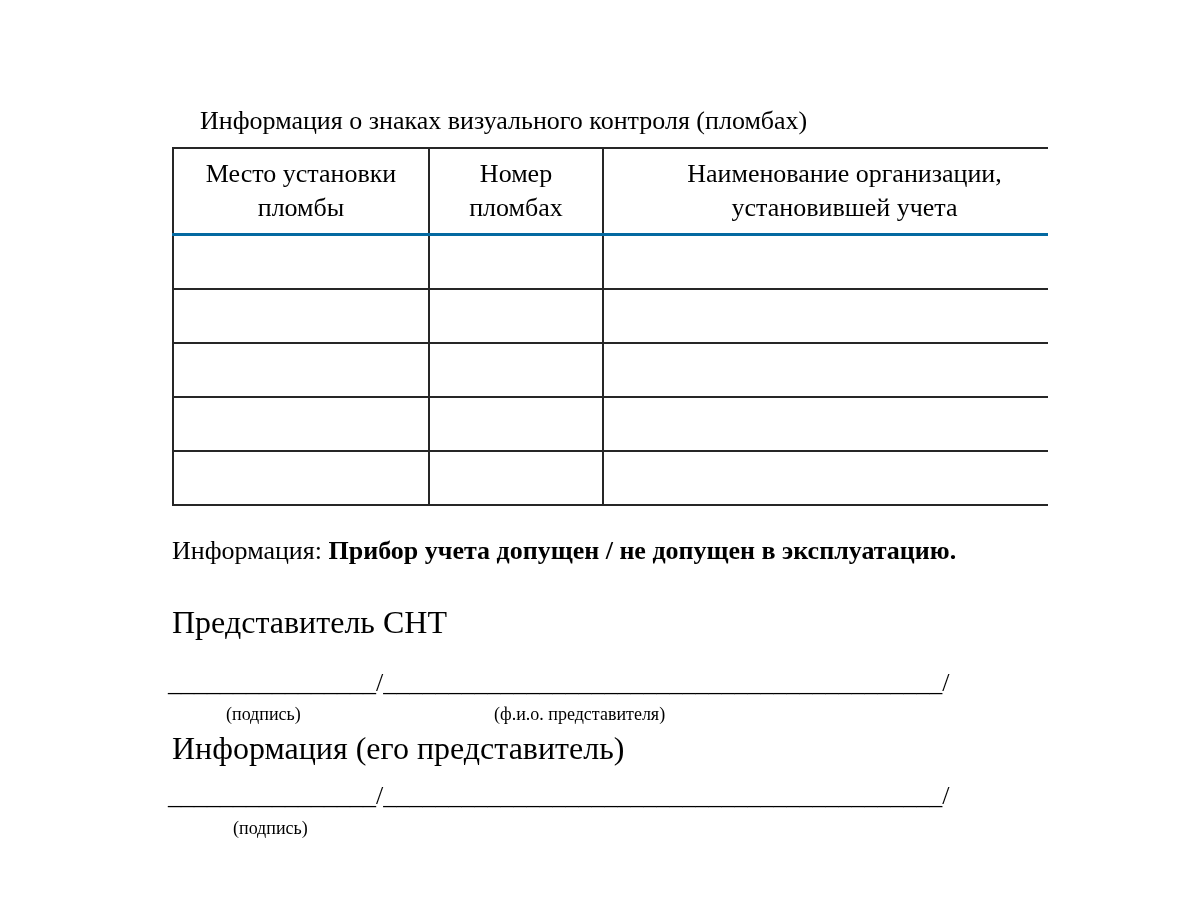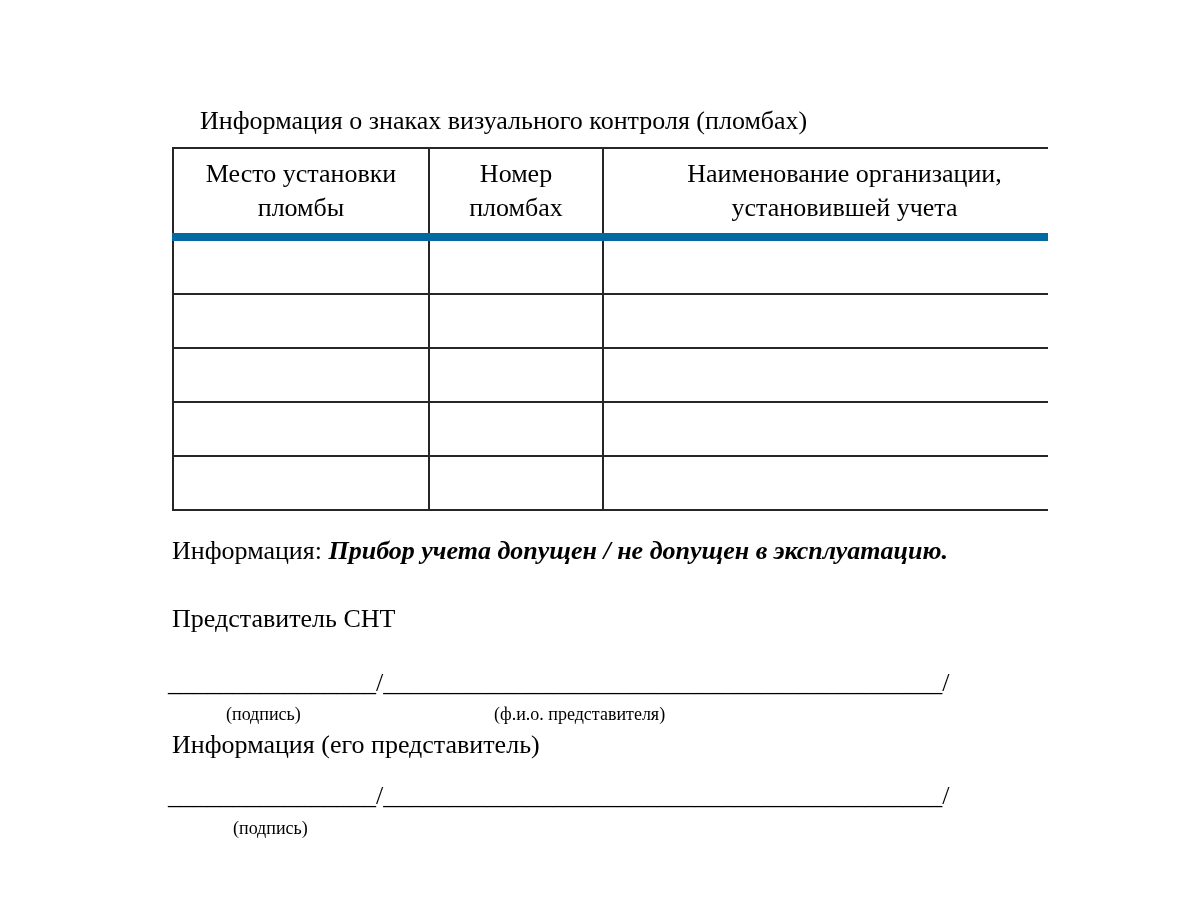--- a/index.html
+++ b/index.html
@@ -36,40 +36,39 @@
     font-weight: normal;
     font-size: 26px;
     text-align: center;
     vertical-align: middle;
     padding: 0;
   }
   table.seals thead th {
     height: 84px;
     line-height: 1.3;
     white-space: pre-line;
-    border-bottom: 8px solid #0369a1;
+    border-bottom: 3px solid #0369a1;
   }
   table.seals tbody td {
     height: 52px;
   }
   .conclusion {
     position: absolute;
     left: 172px;
     top: 536px;
     font-size: 26px;
     white-space: nowrap;
   }
   .conclusion .statement {
     font-weight: bold;
-    font-style: italic;
   }
   .signatory-title {
     position: absolute;
     left: 172px;
-    font-size: 26px;
+    font-size: 32px;
     white-space: nowrap;
   }
   .sig-line {
     position: absolute;
     left: 168px;
     font-size: 26px;
     letter-spacing: 0;
     white-space: nowrap;
   }
   .caption-row {

